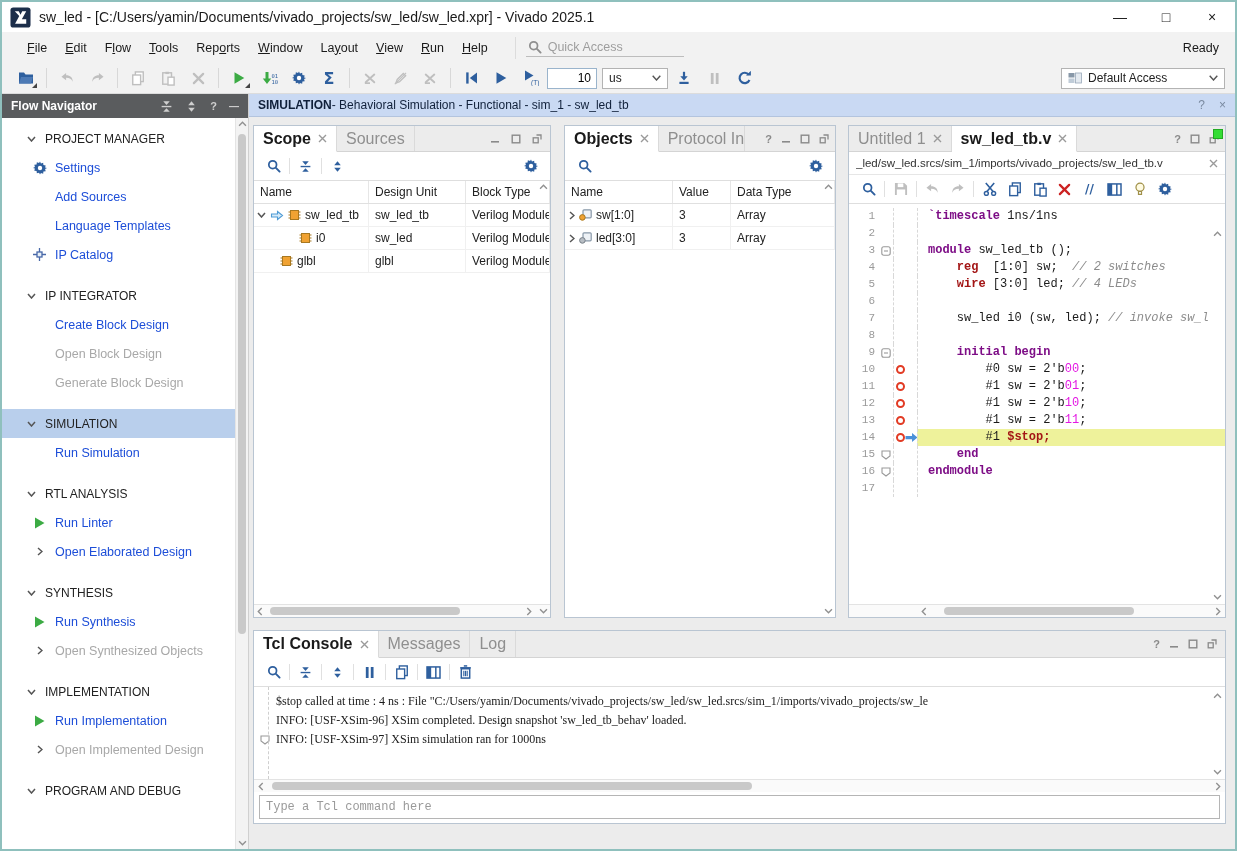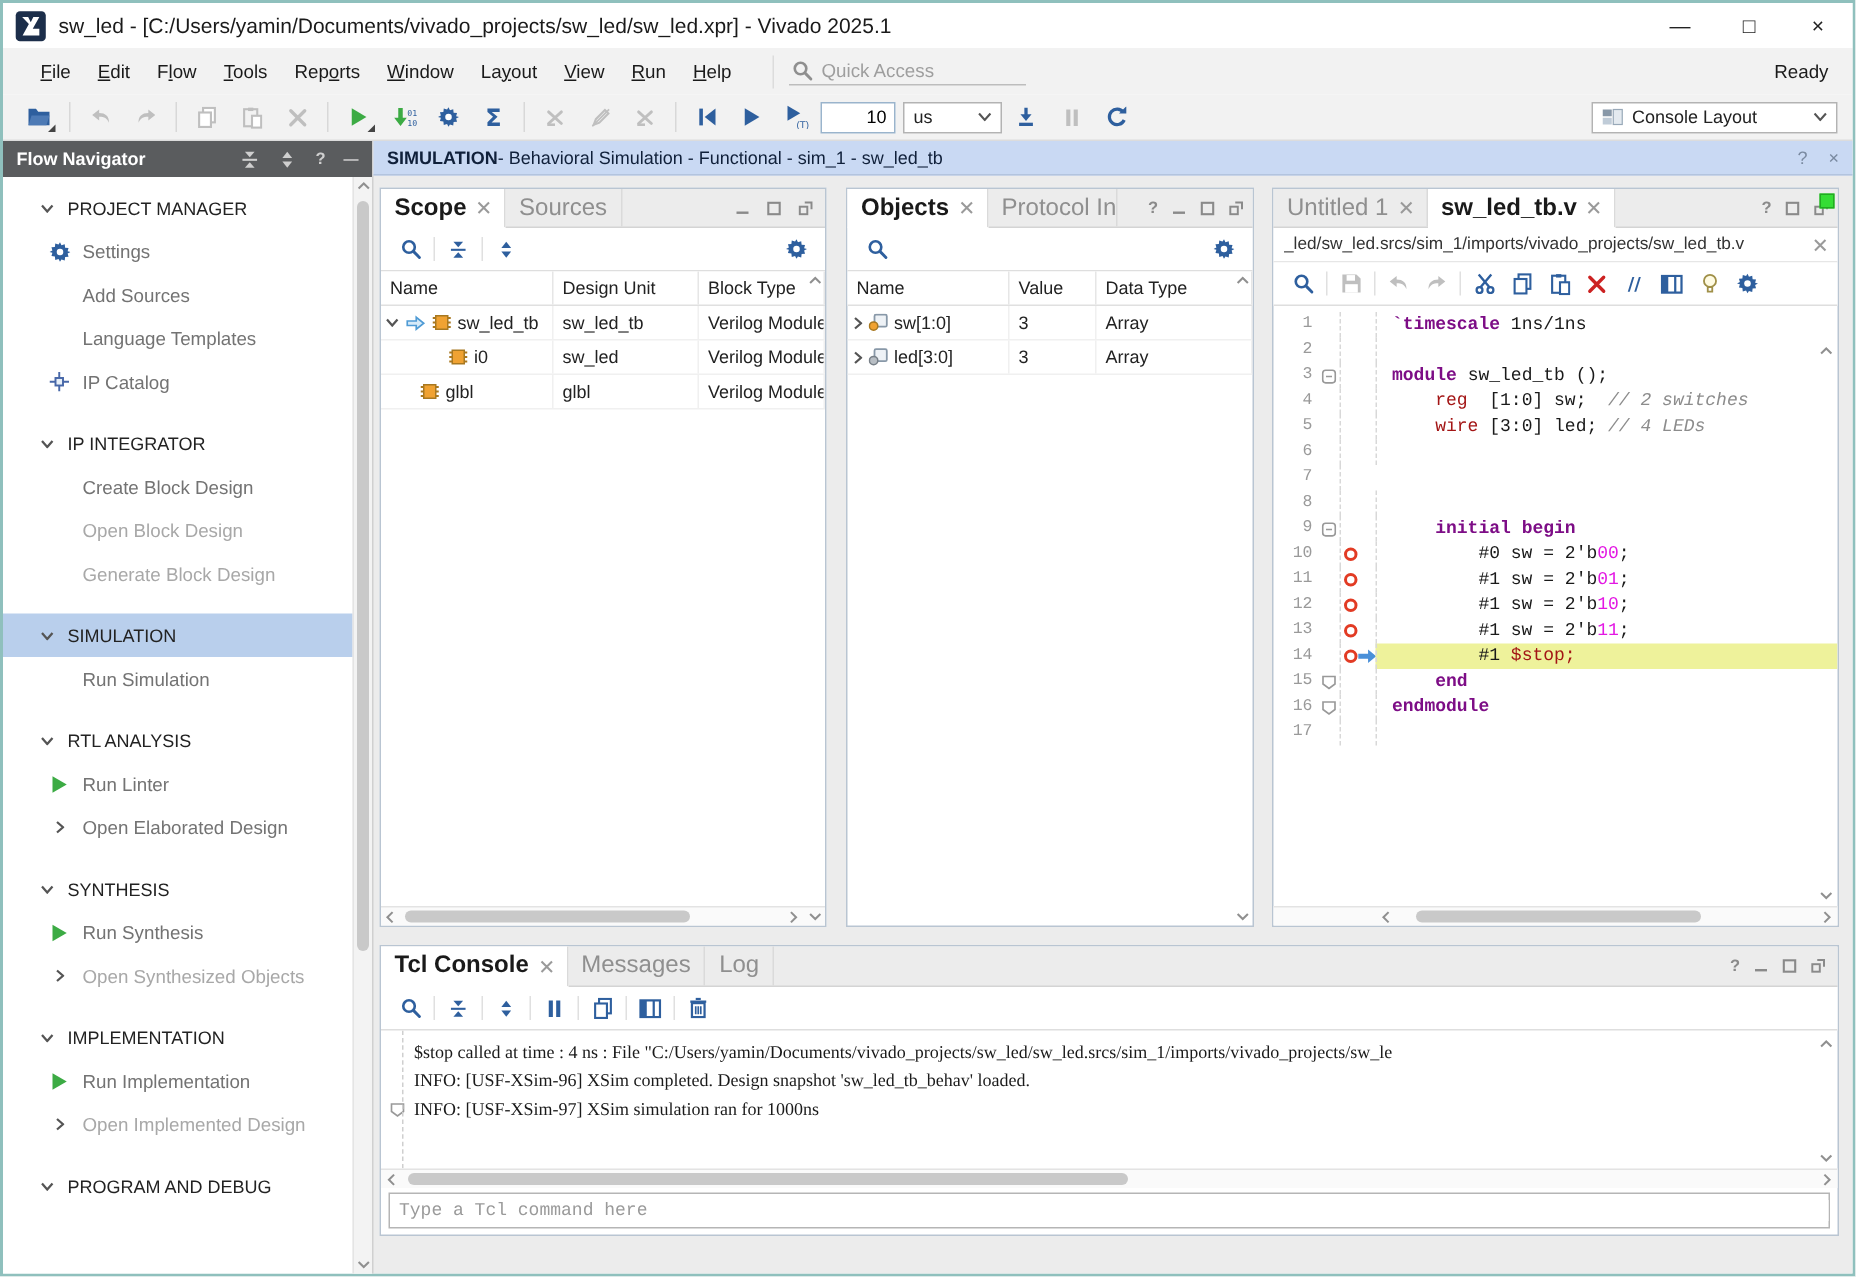--- a/index.html
+++ b/index.html
@@ -39,21 +39,21 @@
 
 #content{flex:1;display:flex;min-height:0}
 #sidebar{width:246px;background:#fff;display:flex;flex-direction:column;position:relative;flex:none}
 #fn-header{height:24px;background:#5a5c5e;color:#fff;display:flex;align-items:center;padding:0 9px;font-size:12px;font-weight:bold;flex:none}
 #fn-hicons{margin-left:auto;display:flex;gap:12px;color:#cfcfcf;font-size:11px;align-items:center;font-weight:bold}
 #fn-body{flex:1;overflow:hidden;padding-top:6px;position:relative}
 .fn-sec{margin-top:12px}
 .fn-sec.first{margin-top:0}
 .fn-head{height:29px;display:flex;align-items:center;gap:9px;padding-left:25px;font-size:12px;font-weight:normal;color:#222}
 .fn-head.sel{background:#b9cfec}
-.fn-item{height:29px;display:flex;align-items:center;padding-left:30px;font-size:12.5px;color:#737373;gap:8px}
+.fn-item{height:29px;display:flex;align-items:center;padding-left:30px;font-size:12.5px;color:#1d4ed8;gap:8px}
 .fn-item.dis{color:#a8a8a8}
 .fn-ic{width:15px;display:inline-flex;justify-content:center;flex:none}
 #fn-scroll{position:absolute;right:0;top:24px;bottom:0;width:13px;background:#f3f3f3;border-left:1px solid #e4e4e4}
 .sthumb{position:absolute;left:2px;right:2px;background:#c9c9c9;border-radius:4px}
 
 #main{flex:1;position:relative;background:#ececec;border-left:1px solid #d0d0d0;min-width:0}
 #main-header{height:23px;background:#c9d9f3;display:flex;align-items:center;padding:0 9px;font-size:12px;color:#10203a;border-bottom:1px solid #b3c4de}
 #mh-icons{margin-left:auto;color:#7a8aa0;display:flex;gap:14px;font-size:12px;align-items:center}
 #panels{position:absolute;top:23px;left:0;right:0;bottom:0}
 .panel{position:absolute;background:#fff;border:1px solid #b9c5d2;display:flex;flex-direction:column}
@@ -94,21 +94,21 @@
 
 .pathbar{height:23px;display:flex;align-items:center;font-size:11.5px;color:#333;padding:0 7px;border-bottom:1px solid #e6e6e6;background:#fff;gap:6px;flex:none;white-space:nowrap;overflow:hidden}
 .codewrap{flex:1;position:relative;overflow:hidden;font-family:"Liberation Mono",monospace;font-size:12px;padding-top:4px}
 .ln{display:flex;height:17px;line-height:17px;white-space:pre;align-items:center}
 .ln-num{width:30px;text-align:right;padding-right:4px;color:#9a9a9a;font-size:11px;flex:none;font-family:"Liberation Mono",monospace}
 .ln-fold{width:14px;flex:none;display:flex;align-items:center;justify-content:center}
 .ln-bp{width:24px;flex:none;display:flex;align-items:center;padding-left:2px;border-left:1px dashed #d8d8d8;height:100%;overflow:visible}
 .ln-code{flex:1;border-left:1px dashed #d8d8d8;padding-left:10px;color:#1a1a1a;height:100%;display:flex;overflow:hidden}
 .ln-code.hl{background:#eef29b}
 .kw{color:#7d0d86;font-weight:bold}
-.ty{color:#a31515;font-weight:normal}
+.ty{color:#a31515;font-weight:bold}
 .cm{color:#8c8c8c;font-style:italic}
 .nm{color:#e317e3}
 .bpdot{width:9px;height:9px;border:2px solid #e23b24;border-radius:50%;background:#fff;flex:none}
 .gmark{position:absolute;top:3px;right:2px;width:10px;height:10px;background:#35dd35;border:1px solid #22aa22}
 
 
 .con-out{flex:1;position:relative;font-family:Liberation Serif, serif;font-size:12px;line-height:19px;overflow:hidden;padding-top:5px}
 .dashv{position:absolute;left:14px;top:0;bottom:0;border-left:1px dashed #cfcfcf}
 .con-line{display:flex;white-space:pre}
 .con-gut{width:22px;flex:none;display:flex;align-items:center;justify-content:center}
@@ -330,21 +330,21 @@
       </span>
     <div id="toolbar-right" style="margin-left:auto;display:flex;align-items:center">
       <div class="combo" id="layout-combo">
         <i data-icon="layout">
             <svg width="14" height="12" viewBox="0 0 14 12">
               <rect x="0.5" y="1" width="6" height="4.5" fill="#8898a8"></rect>
               <rect x="0.5" y="6.5" width="6" height="4.5" fill="#c0ccd8"></rect>
               <rect x="7.5" y="1" width="6" height="10" fill="#e4eaf0" stroke="#98a8b8" stroke-width="0.8"></rect>
             </svg>
           </i>
-        <span class="grow">Console Layout</span>
+        <span class="grow">Default Access</span>
         <i data-icon="caret">
             <svg width="9" height="6" viewBox="0 0 9 6">
               <path d="M0.7 0.7L4.5 5l3.8-4.3" fill="none" stroke="#555" stroke-width="1.4"></path>
             </svg>
           </i>
       </div>
     </div>
   </div>
 
   <div id="content">
@@ -1021,21 +1021,21 @@
     <span class="ln-code"><span class="">    </span><span class="ty">wire</span><span class=""> [3:0] led; </span><span class="cm">// 4 LEDs</span></span></div>
               <div class="ln">
     <span class="ln-num">6</span>
     <span class="ln-fold"></span>
     <span class="ln-bp"></span>
     <span class="ln-code"></span></div>
               <div class="ln">
     <span class="ln-num">7</span>
     <span class="ln-fold"></span>
     <span class="ln-bp"></span>
-    </div>
+    <span class="ln-code"><span class="">    sw_led i0 (sw, led); </span><span class="cm">// invoke sw_l</span></span></div>
               <div class="ln">
     <span class="ln-num">8</span>
     <span class="ln-fold"></span>
     <span class="ln-bp"></span>
     <span class="ln-code"></span></div>
               <div class="ln">
     <span class="ln-num">9</span>
     <span class="ln-fold"><i data-icon="foldopen"><svg width="10" height="10" viewBox="0 0 10 10">
                       <rect x="0.8" y="0.8" width="8.4" height="8.4" rx="2" fill="#fff" stroke="#999" stroke-width="1.1"></rect>
                       <line x1="3" y1="5" x2="7" y2="5" stroke="#999" stroke-width="1.1"></line>

